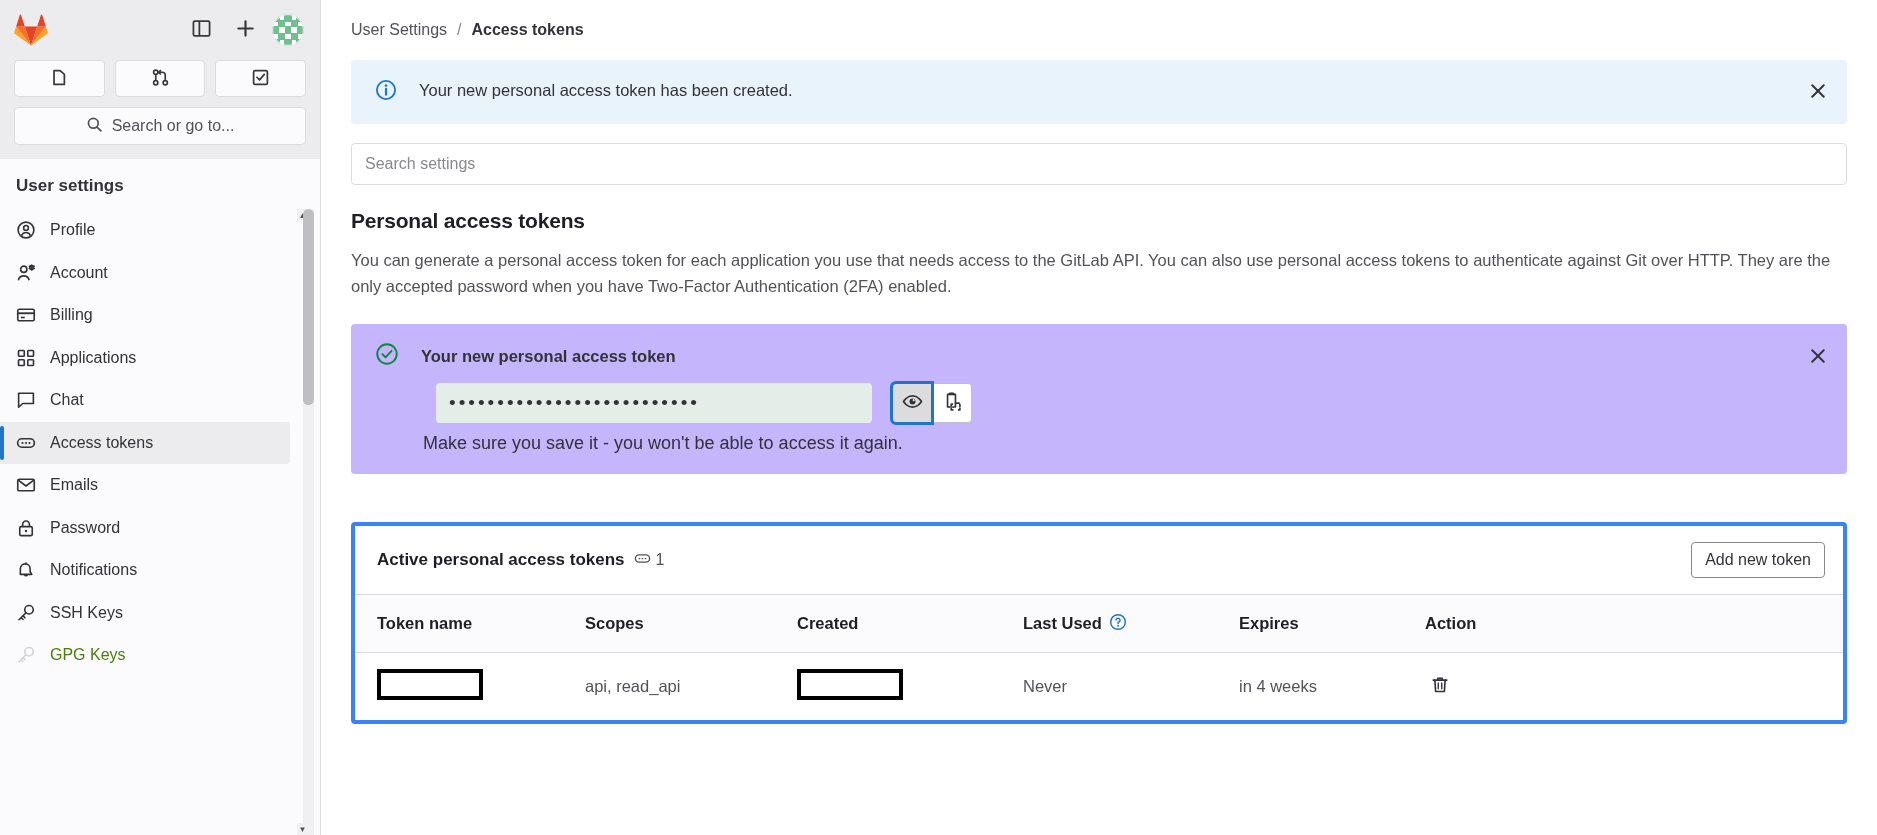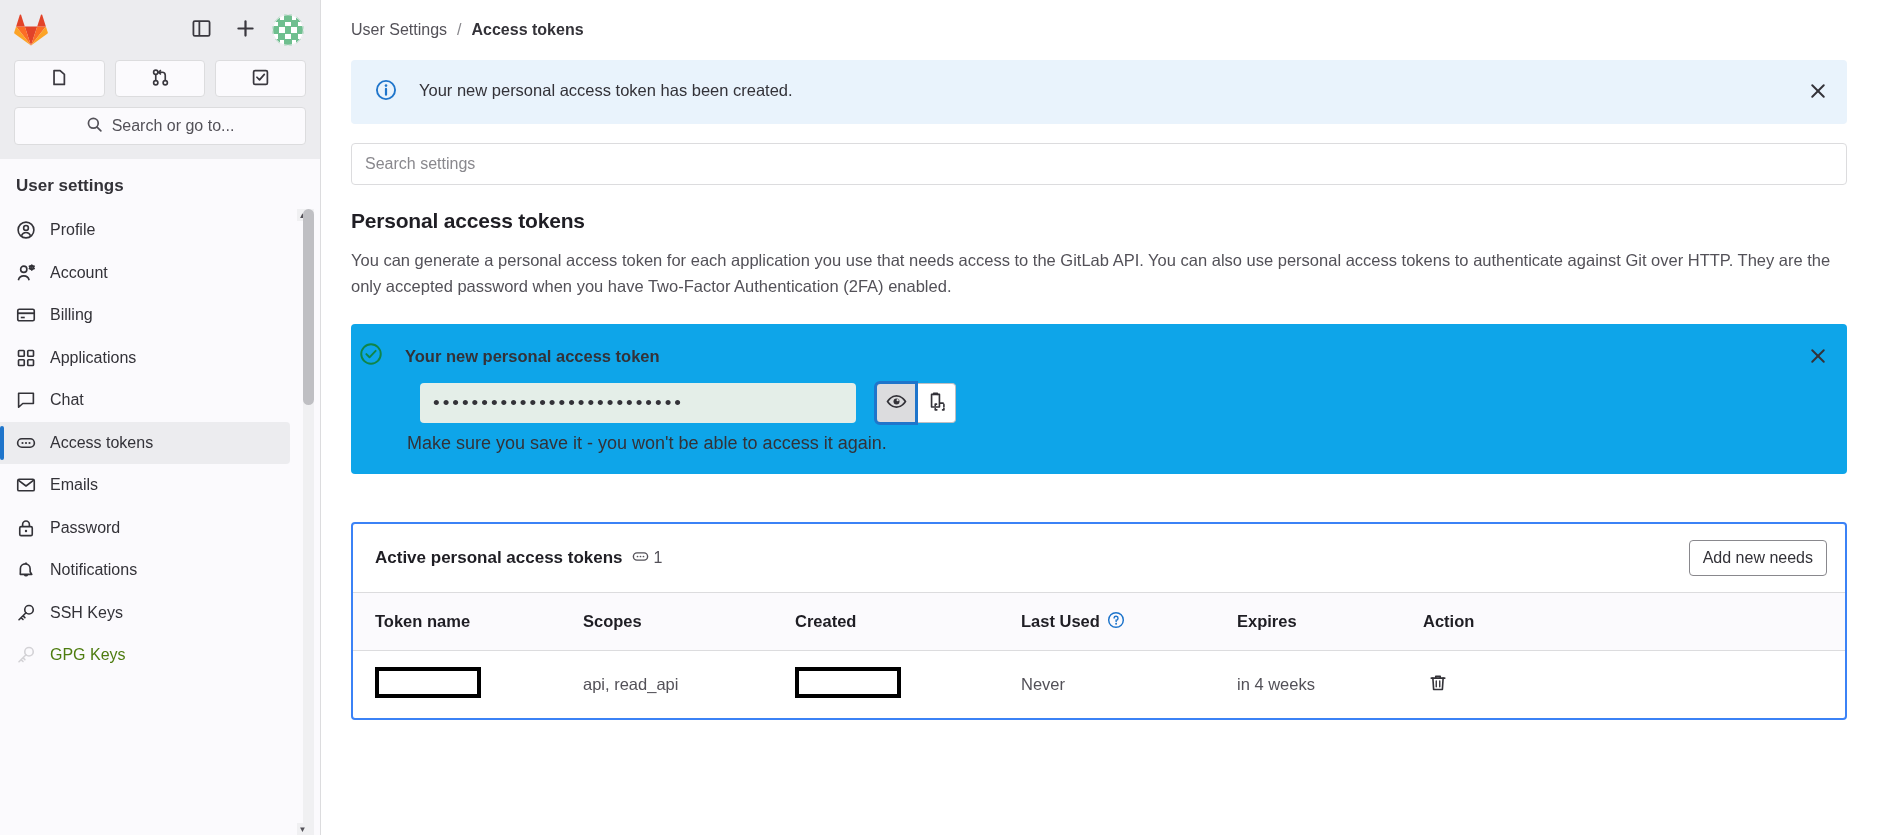--- a/index.html
+++ b/index.html
@@ -147,22 +147,22 @@
   .page-title {
     font-size: 21px; font-weight: bold; color: #1f1e24;
     margin-bottom: 15px; letter-spacing: -0.2px;
   }
   .page-desc {
     font-size: 16.5px; color: #535158; line-height: 1.55;
     max-width: 1790px; margin-bottom: 25px;
   }
 
   .token-panel {
-    background: #0ea5e9; border-radius: 4px;
-    padding: 18px 20px 20px 8px; position: relative;
+    background: #c4b5fd; border-radius: 4px;
+    padding: 18px 20px 20px 24px; position: relative;
     margin-bottom: 26px;
   }
   .tp-head { display: flex; align-items: center; gap: 22px; }
   .tp-title { font-size: 16.5px; font-weight: bold; color: #333238; }
   .tp-x {
     position: absolute; right: 16px; top: 20px;
     width: 26px; height: 26px; cursor: pointer;
     display: flex; align-items: center; justify-content: center;
     background: none; border: none;
   }
@@ -188,21 +188,21 @@
     background: #dcdcde; border-radius: 4px 0 0 4px;
     outline: 3px solid #1f75cb; outline-offset: -1px;
     position: relative; z-index: 2;
   }
   .tp-btn.copy { border-radius: 0 4px 4px 0; border-left: none; }
   .tp-note {
     font-size: 18px; color: #333238; margin-left: 48px;
   }
 
   .card {
-    border: 2px solid #3b82f6; border-radius: 4px;
+    border: 4px solid #3b82f6; border-radius: 4px;
     background: #fff; overflow: hidden; margin-top: 48px;
   }
   .card-head {
     display: flex; align-items: center;
     padding: 16px 18px 16px 22px; min-height: 62px;
   }
   .card-head-title {
     font-size: 17px; font-weight: bold; color: #1f1e24;
     display: flex; align-items: center; gap: 9px;
   }
@@ -582,21 +582,21 @@
                 <svg width="17" height="17" viewBox="0 0 16 16" fill="none" stroke="#535158" stroke-width="1.3">
                   <rect x="1.3" y="4.6" width="13.4" height="6.8" rx="3.4"></rect>
                   <circle cx="5.2" cy="8" r=".8" fill="#535158" stroke="none"></circle>
                   <circle cx="8" cy="8" r=".8" fill="#535158" stroke="none"></circle>
                   <circle cx="10.8" cy="8" r=".8" fill="#535158" stroke="none"></circle>
                 </svg>
               </span>
               <span>1</span>
             </span>
           </div>
-          <button class="btn-add">Add new needs</button>
+          <button class="btn-add">Add new token</button>
         </div>
 
         <table>
           <thead>
             <tr>
               <th class="col-name">Token name</th>
               <th class="col-scopes">Scopes</th>
               <th class="col-created">Created</th>
               <th class="col-lastused">
                 <span class="th-help">

